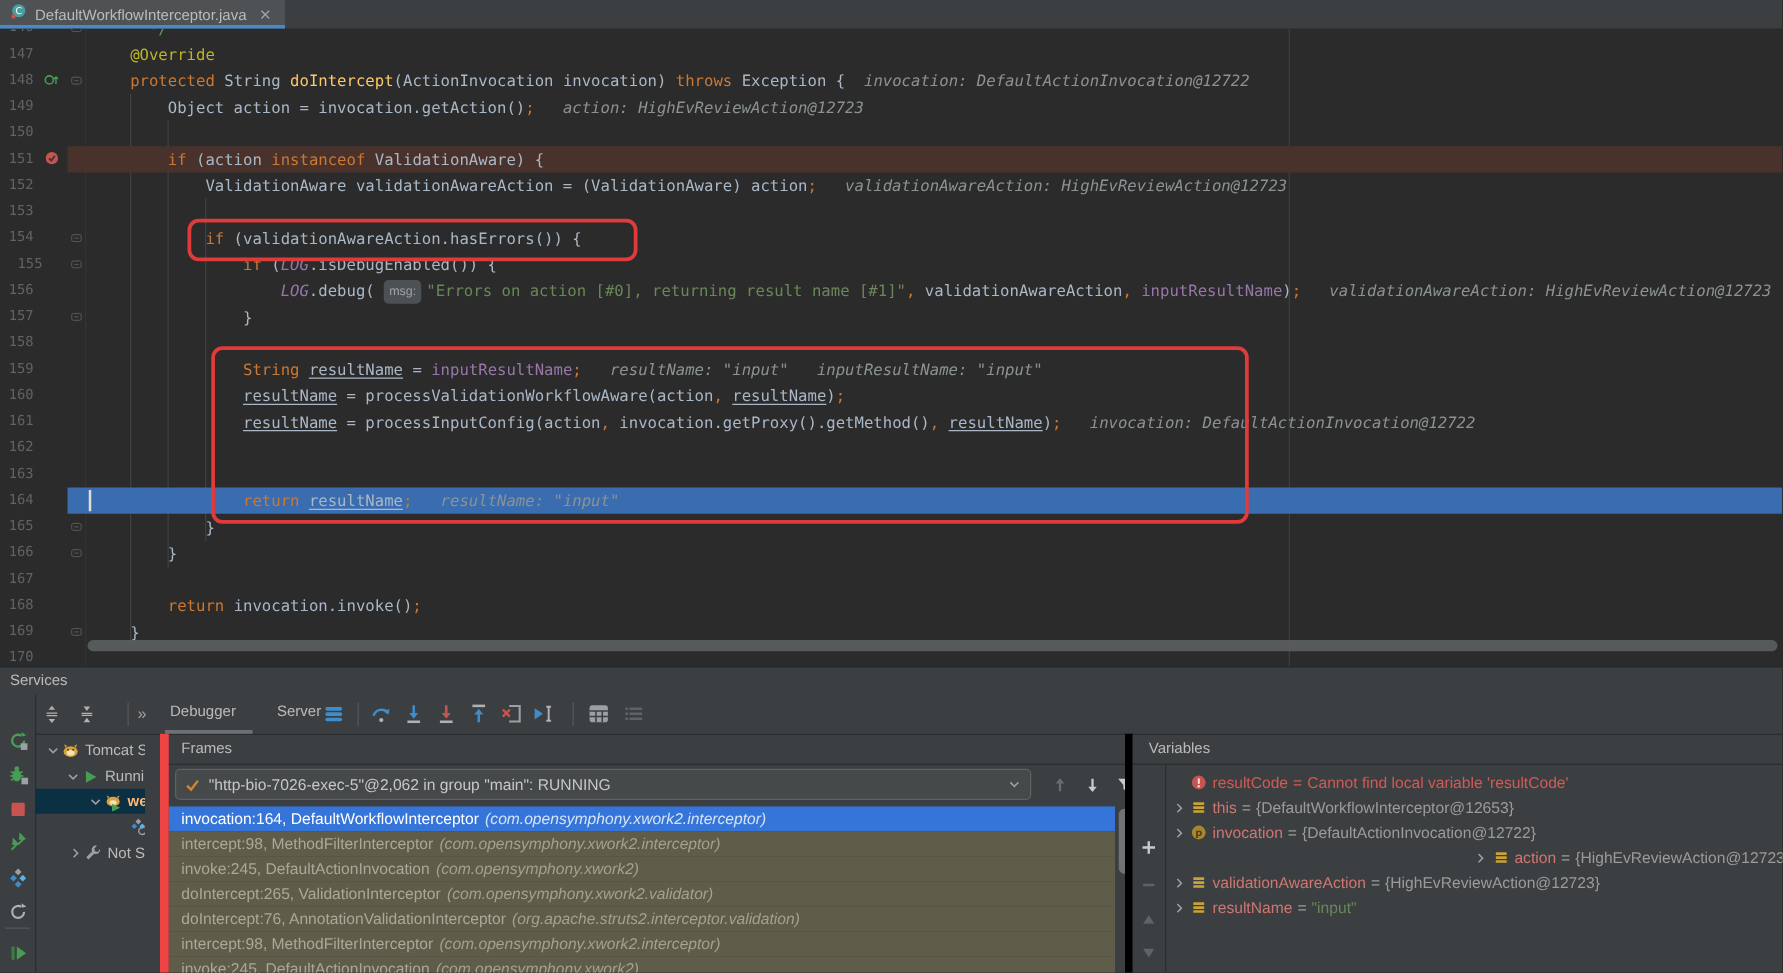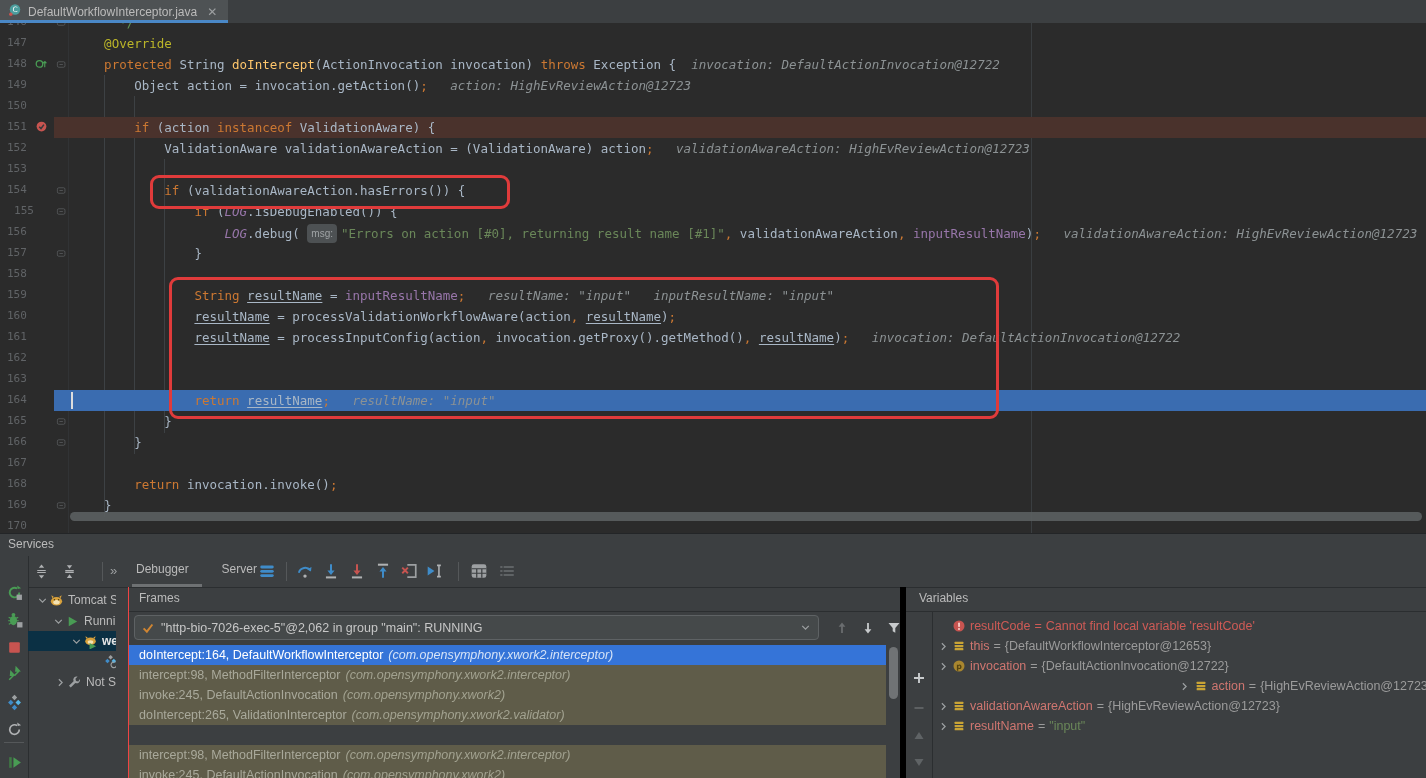--- a/index.html
+++ b/index.html
@@ -44,24 +44,24 @@
   .tbi{position:absolute;width:18px;height:18px;display:flex;align-items:center;justify-content:center;cursor:pointer;}
   .vsep{position:absolute;width:1px;background:#55585a;}
   .dbg-tab{position:absolute;top:6px;color:#bbbbbb;font-size:12px;cursor:pointer;}
   #dbg-underline{position:absolute;height:3px;background:#6e7173;bottom:0;}
   .more{color:#9da0a2;font-size:13px;letter-spacing:1px;}
 
   
   #tree{position:absolute;left:28px;top:53px;width:88px;bottom:0;overflow:hidden;}
   .trow{position:absolute;left:0;width:100px;height:20px;display:flex;align-items:center;color:#bbbbbb;font-size:12px;white-space:nowrap;cursor:pointer;}
   .trow .lbl{margin-left:4px;}
-  .trow.sel{background:#0b3044;color:#e5e5e5;font-weight:bold;width:100px;}
+  .trow.sel{background:#0b3044;color:#fdba74;font-weight:bold;width:100px;}
 
   
-  #frames{position:absolute;left:128px;top:53px;width:772px;bottom:0;border-left:1px solid #ef4444;overflow:hidden;}
+  #frames{position:absolute;left:128px;top:53px;width:772px;bottom:0;border-left:7px solid #ef4444;overflow:hidden;}
   #frames-title{position:absolute;left:10px;top:4px;color:#bbbbbb;font-size:12px;}
   #frames-hline{position:absolute;left:0;top:24px;right:0;height:1px;background:#2b2e30;}
   #thread-combo{position:absolute;left:5px;top:28px;width:685px;height:25px;background:#45494a;border:1px solid #5e6264;border-radius:4px;box-sizing:border-box;display:flex;align-items:center;cursor:pointer;}
   #thread-combo .ttext{color:#c7c7c7;font-size:12.5px;margin-left:6px;flex:1;white-space:nowrap;overflow:hidden;}
   #frame-list{position:absolute;left:0;top:58px;right:15px;bottom:0;overflow:hidden;}
   .frow{position:absolute;left:0;right:0;height:20px;display:flex;align-items:center;font-size:12.5px;white-space:nowrap;cursor:pointer;padding-left:10px;}
   .frow .pkg{font-style:italic;margin-left:5px;}
   .frow.sel{background:#3574d8;color:#ffffff;}
   .frow.sel .pkg{color:#d5e3f7;}
   .frow.lib{background:#5f5c49;color:#a9a99b;}
@@ -578,34 +578,38 @@
           <div class="tbi" style="left: 756px; top: 32px;">
             <span style="display: inline-flex;">
               <svg width="16" height="16" viewBox="0 0 16 16" xmlns="http://www.w3.org/2000/svg">
                 <path d="M2.5 3h11l-4.2 5v4.8l-2.6-1.6V8z" fill="#c8cbcd"></path>
               </svg>
             </span>
           </div>
         </div>
       <div id="frame-list">
           <div class="frow sel" style="top: 0px;">
-            <span>doIntercept:164, DefaultWorkflowInterceptor</span>
+            <span>invocation:164, DefaultWorkflowInterceptor</span>
             <span class="pkg">(com.opensymphony.xwork2.interceptor)</span>
           </div>
           <div class="frow lib" style="top: 20px;">
             <span>intercept:98, MethodFilterInterceptor</span>
             <span class="pkg">(com.opensymphony.xwork2.interceptor)</span>
           </div>
           <div class="frow lib" style="top: 40px;">
             <span>invoke:245, DefaultActionInvocation</span>
             <span class="pkg">(com.opensymphony.xwork2)</span>
           </div>
           <div class="frow lib" style="top: 60px;">
             <span>doIntercept:265, ValidationInterceptor</span>
             <span class="pkg">(com.opensymphony.xwork2.validator)</span>
+          </div>
+          <div class="frow lib" style="top: 80px;">
+            <span>doIntercept:76, AnnotationValidationInterceptor</span>
+            <span class="pkg">(org.apache.struts2.interceptor.validation)</span>
           </div>
           <div class="frow lib" style="top: 100px;">
             <span>intercept:98, MethodFilterInterceptor</span>
             <span class="pkg">(com.opensymphony.xwork2.interceptor)</span>
           </div>
           <div class="frow lib" style="top: 120px;">
             <span>invoke:245, DefaultActionInvocation</span>
             <span class="pkg">(com.opensymphony.xwork2)</span>
           </div>
         </div>

